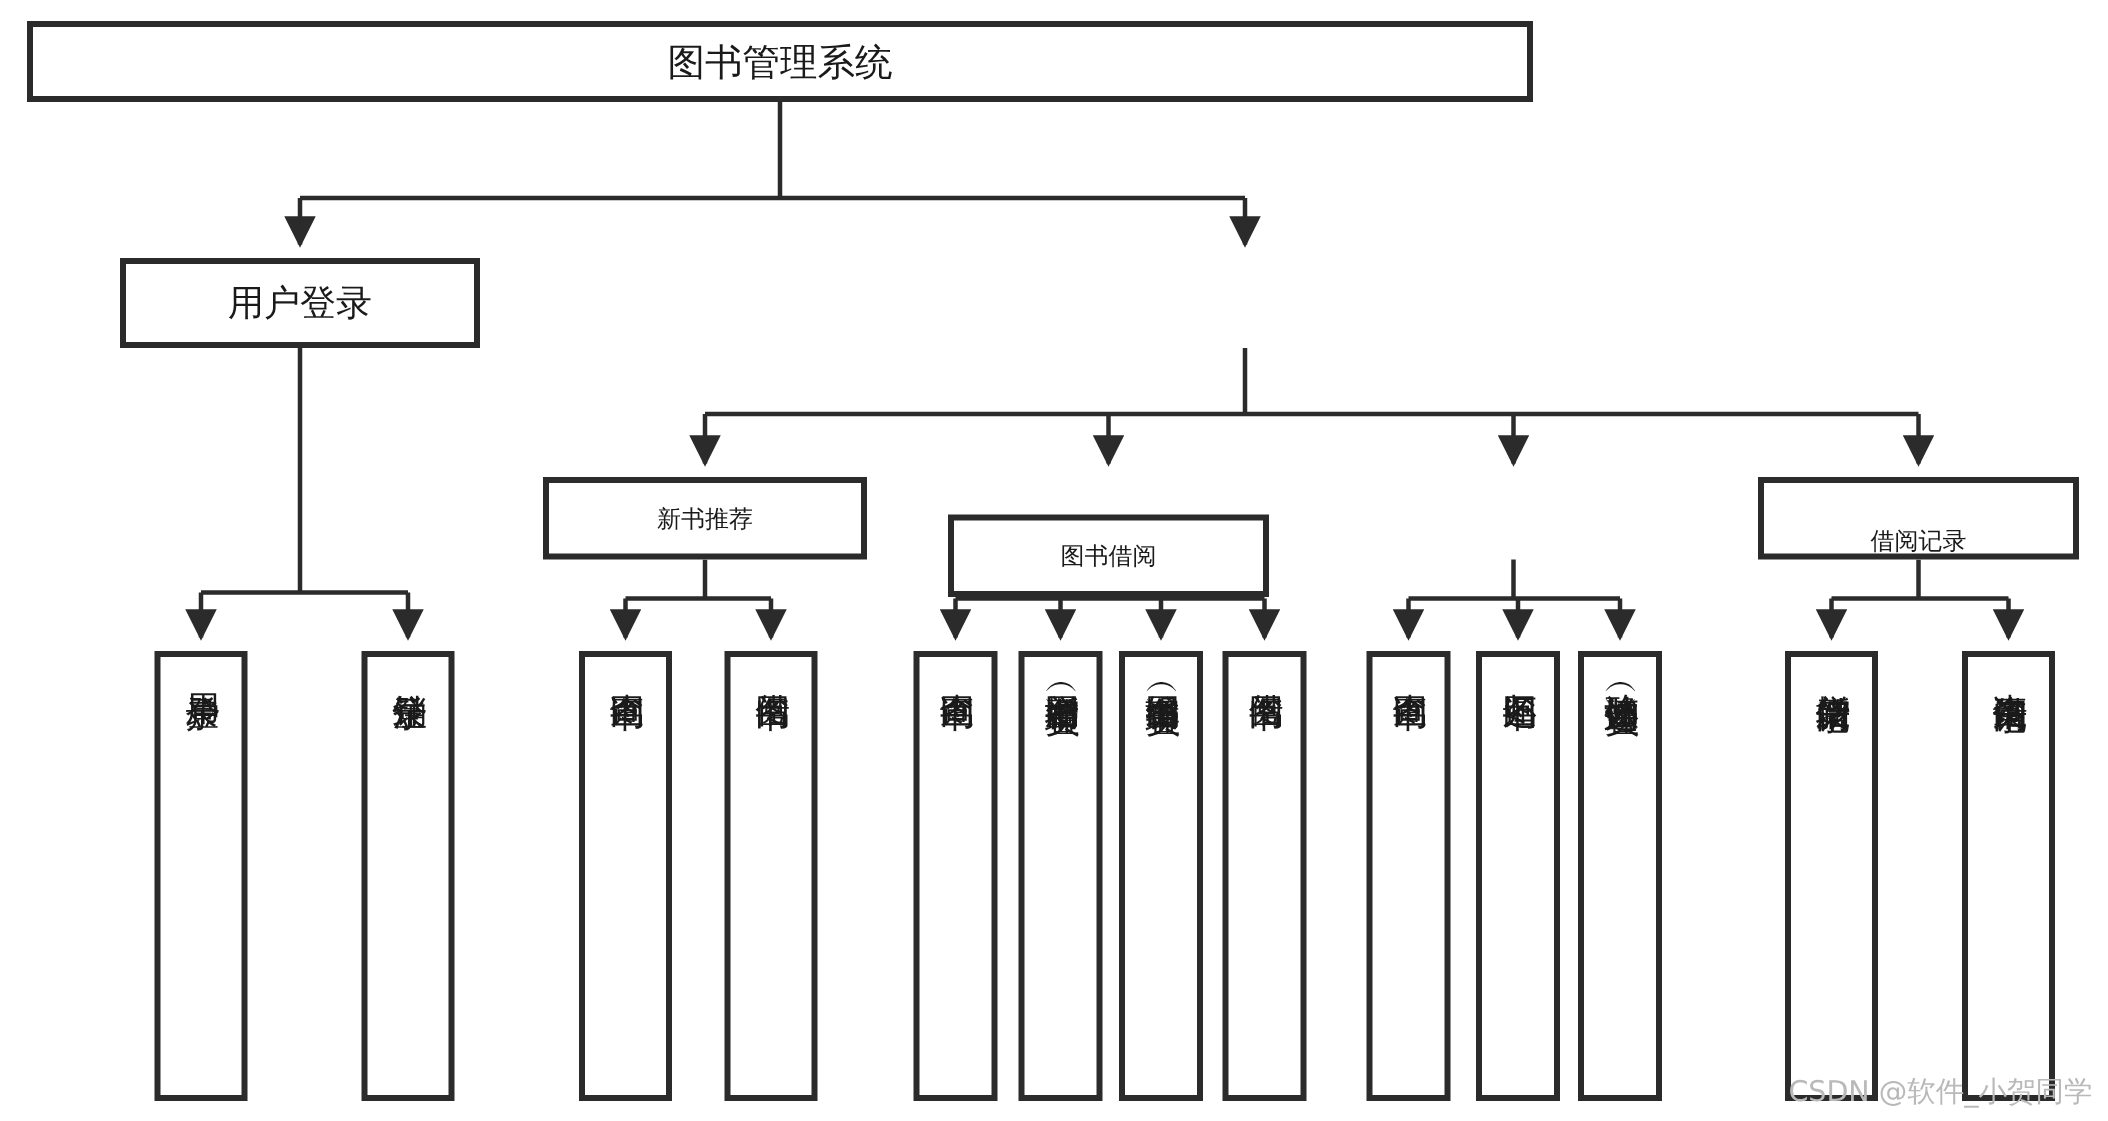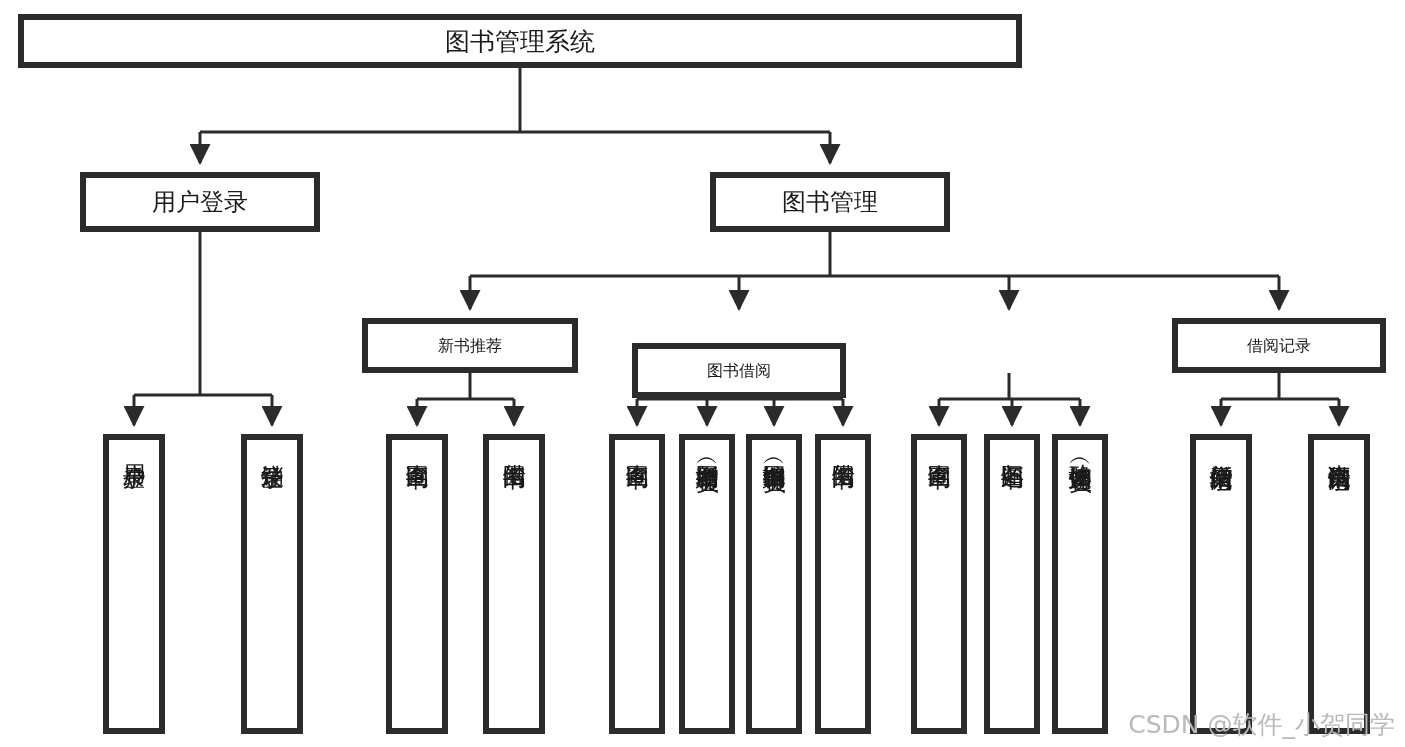--- a/index.html
+++ b/index.html
@@ -23,21 +23,21 @@
     left: 0;
     top: 0;
     width: 1405px;
     height: 747px;
     pointer-events: none;
   }
   .node {
     position: absolute;
     box-sizing: border-box;
     background: #ffffff;
-    border: 6px solid #c4b5fd;
+    border: 4px solid #c4b5fd;
     display: flex;
     align-items: center;
     justify-content: center;
     color: #1a1a1a;
     z-index: 2;
   }
   .node.root {
     font-size: 25px;
   }
   .node.lvl2 {
@@ -61,21 +61,21 @@
     text-align: center;
   }
   .htext {
     line-height: 1;
     white-space: nowrap;
   }
   #watermark {
     position: absolute;
     right: 10px;
     bottom: 6px;
-    font-size: 25px;
+    font-size: 19px;
     color: #b9b9b9;
     white-space: nowrap;
     z-index: 5;
     font-family: "DejaVu Sans", "Liberation Sans", sans-serif;
   }
 </style>
 </head>
 <body>
 
 <div id="canvas" style="background: rgb(255, 255, 255);">
@@ -130,31 +130,28 @@
     </g>
   </svg>
 
   <div class="node root" id="n-root" style="left: 18px; top: 14px; width: 1004px; height: 54px; border-color: rgb(43, 43, 43); background: rgb(255, 255, 255); color: rgb(26, 26, 26);">
     <span class="htext">图书管理系统</span>
   </div>
 
   <div class="node lvl2" id="n-l2-0" style="left: 80px; top: 172px; width: 240px; height: 60px; border-color: rgb(43, 43, 43); background: rgb(255, 255, 255); color: rgb(26, 26, 26);">
     <span class="htext">用户登录</span>
   </div>
-  <div class="node lvl2" id="n-l2-1" style="left: 710px; top: 172px; width: 240px; height: 60px; border-color: rgb(43, 43, 43); background: rgb(255, 255, 255); color: rgb(26, 26, 26);">
-    <span class="htext">图书管理</span>
-  </div>
 
   <div class="node lvl3" id="n-l3-0" style="left: 362px; top: 318px; width: 216px; height: 55px; border-color: rgb(43, 43, 43); background: rgb(255, 255, 255); color: rgb(26, 26, 26);">
     <span class="htext">新书推荐</span>
   </div>
   <div class="node lvl3" id="n-l3-1" style="left: 632px; top: 318px; width: 214px; height: 55px; border-color: rgb(43, 43, 43); background: rgb(255, 255, 255); color: rgb(26, 26, 26); margin-top: 25px;">
     <span class="htext">图书借阅</span>
   </div>
-  <div class="node lvl3" id="n-l3-3" style="left: 1172px; top: 318px; width: 214px; height: 55px; border-color: rgb(43, 43, 43); background: rgb(255, 255, 255); color: rgb(26, 26, 26);">
+  <div class="node lvl3" id="n-l3-3" style="left: 1172px; top: 318px; width: 214px; height: 55px; border-color: rgb(43, 43, 43); background: rgb(255, 255, 255); color: rgb(26, 26, 26); align-items: flex-end;">
     <span class="htext">借阅记录</span>
   </div>
 
   <div class="node leaf" id="n-lf-0" style="left: 103px; top: 434px; width: 62px; height: 300px; border-color: rgb(43, 43, 43); background: rgb(255, 255, 255); color: rgb(26, 26, 26);">
     <span class="vtext">用户登录</span>
   </div>
   <div class="node leaf" id="n-lf-1" style="left: 241px; top: 434px; width: 62px; height: 300px; border-color: rgb(43, 43, 43); background: rgb(255, 255, 255); color: rgb(26, 26, 26);">
     <span class="vtext">注销登录</span>
   </div>
   <div class="node leaf" id="n-lf-2" style="left: 386px; top: 434px; width: 62px; height: 300px; border-color: rgb(43, 43, 43); background: rgb(255, 255, 255); color: rgb(26, 26, 26);">

